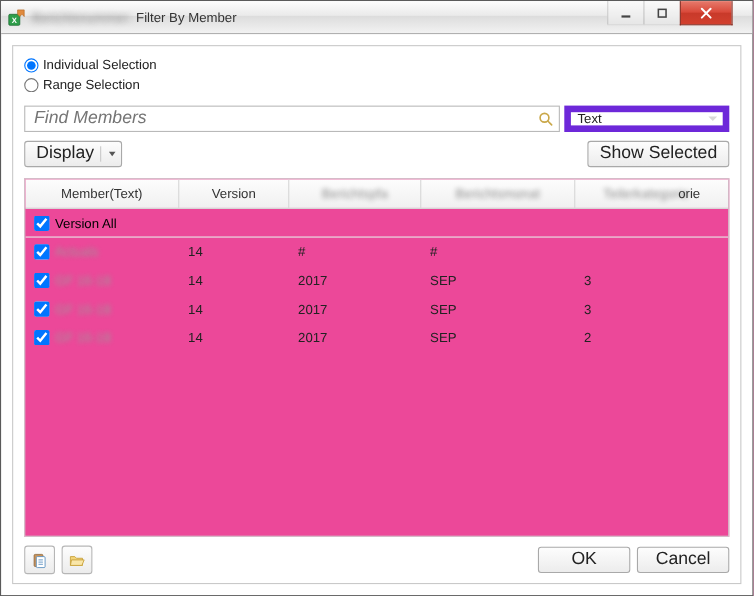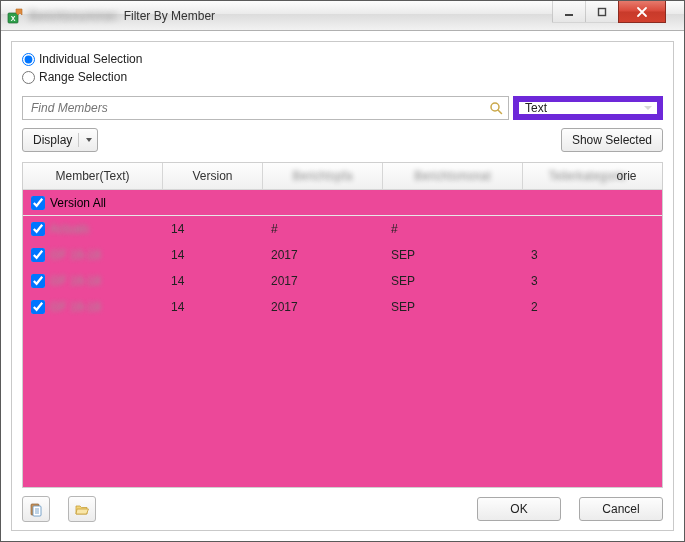--- a/index.html
+++ b/index.html
@@ -86,21 +86,21 @@
     background: #fff;
     height: 24px;
     padding: 0 4px 0 6px;
   }
   .search-box input {
     flex: 1;
     border: none;
     outline: none;
     font-style: italic;
     color: #0f172a;
-    font-size: 12px;
+    font-size: 16px;
     background: transparent;
   }
   .search-box .mag {
     width: 16px; height: 16px; display:flex;align-items:center;justify-content:center;
   }
   .type-select {
     width: 150px;
     border: 6px solid #6d28d9;
     background: #fff;
     height: 24px;
@@ -126,21 +126,21 @@
     align-items: center;
     margin-top: 8px;
     gap: 6px;
   }
   .btn {
     height: 24px;
     padding: 0 10px;
     border: 1px solid #a9a9a9;
     background: linear-gradient(to bottom, #fdfdfd 0%, #ececec 100%);
     border-radius: 3px;
-    font-size: 12px;
+    font-size: 16px;
     color: #222;
     display: inline-flex;
     align-items: center;
     cursor: default;
   }
   .btn.drop {
     padding-right: 4px;
   }
   .btn.drop .chev {
     margin-left: 6px;
@@ -226,21 +226,21 @@
   .select-all-row input { margin: 0 5px 0 0; }
   input[type="checkbox"] {
     width: 14px; height: 14px;
     margin: 0 5px 0 0;
   }
   
   .footer {
     display: flex;
     align-items: center;
     margin-top: 8px;
-    gap: 18px;
+    gap: 6px;
   }
   .footer .icon-btn {
     width: 28px; height: 26px;
     border: 1px solid #b6b6b6;
     border-radius: 3px;
     background: linear-gradient(to bottom, #fdfdfd 0%, #ececec 100%);
     display: flex; align-items: center; justify-content: center;
   }
   .footer .spacer { flex: 1; }
   .footer .btn.wide { width: 84px; justify-content: center; }

